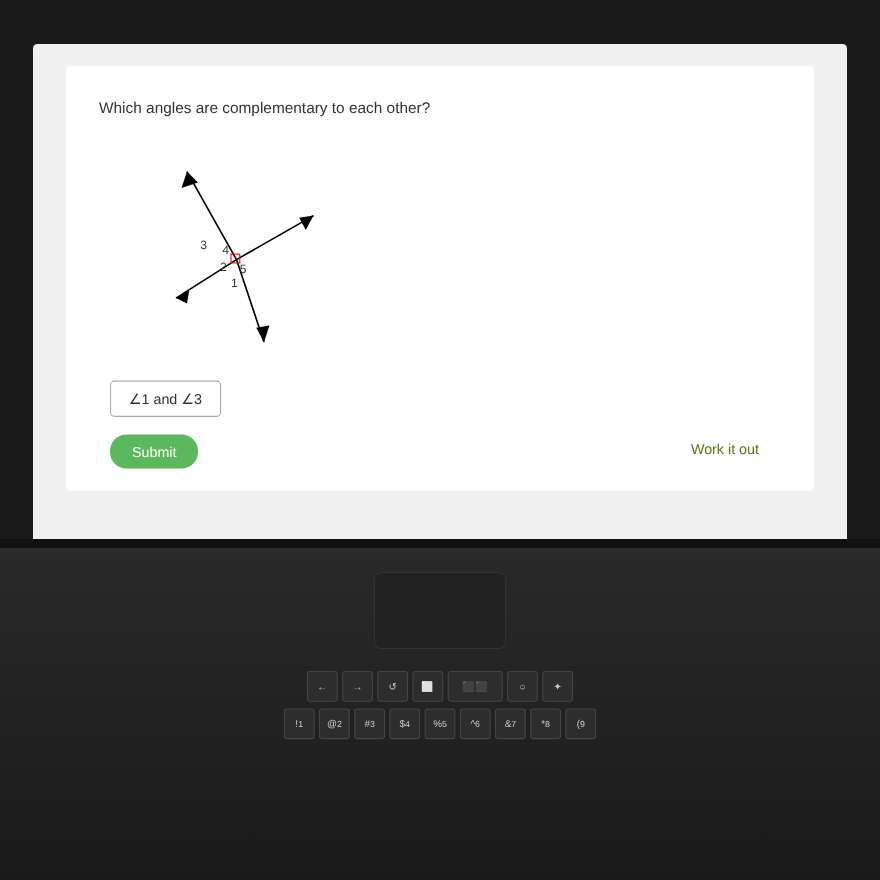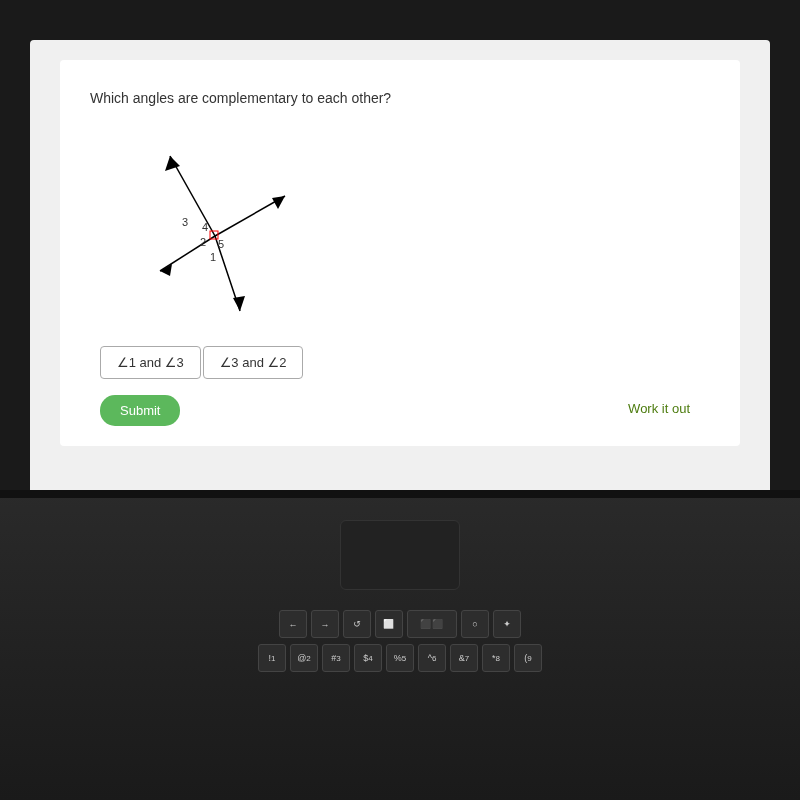--- a/index.html
+++ b/index.html
@@ -45,21 +45,21 @@
     .diagram {
       width: 200px;
       height: 200px;
       position: relative;
       margin: 0 auto 20px 20px;
     }
 
     
     .choices {
       display: flex;
-      gap: 2px;
+      gap: 28px;
       flex-wrap: wrap;
       margin-top: 10px;
       margin-left: 10px;
     }
 
     .choice-btn {
       border: 1.5px solid #aaa;
       background: white;
       padding: 8px 16px;
       border-radius: 4px;
@@ -232,23 +232,20 @@
         <text x="90" y="120" font-size="11" fill="#333">2</text>
         <text x="108" y="122" font-size="11" fill="#333">5</text>
         <text x="100" y="135" font-size="11" fill="#333">1</text>
       </svg>
     </div>
 
     
     <div class="choices">
       <button class="choice-btn">
         <span>∠1 and ∠3</span>
-      </button>
-      <button class="choice-btn">
-        <span>∠3 and ∠2</span>
       </button>
     </div>
 
     
     <button class="submit-btn">Submit</button>
 
     
     <div class="work-it-out">Work it out</div>
 
   </div>

